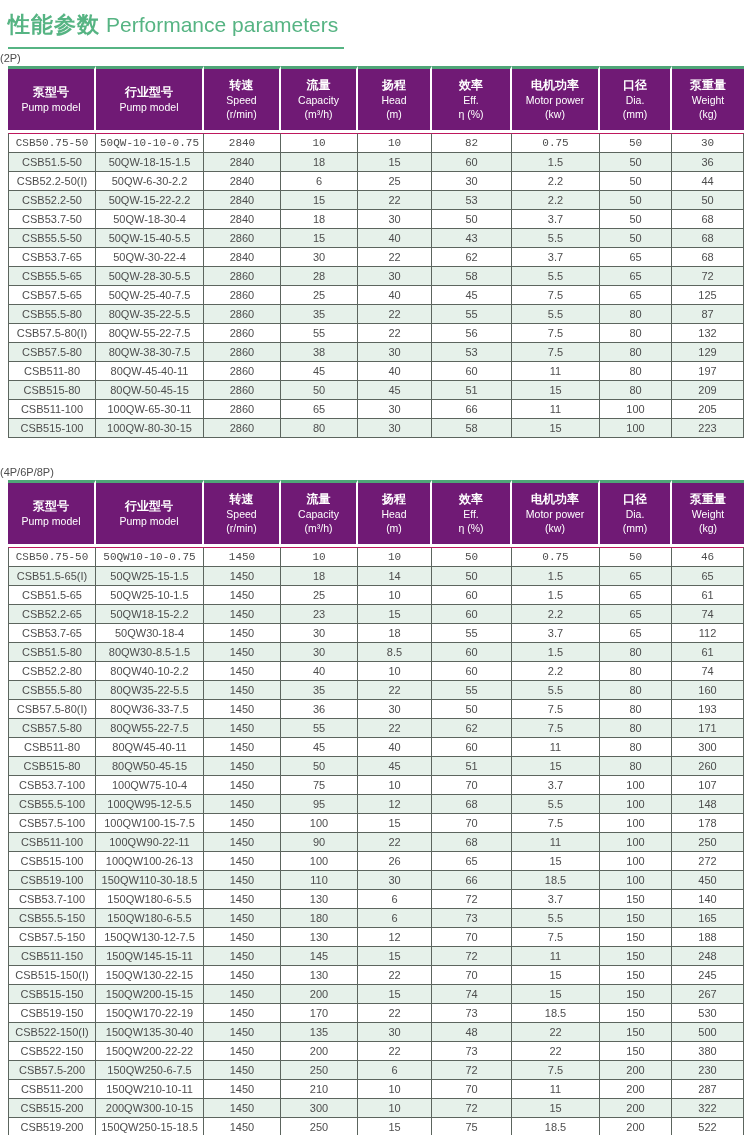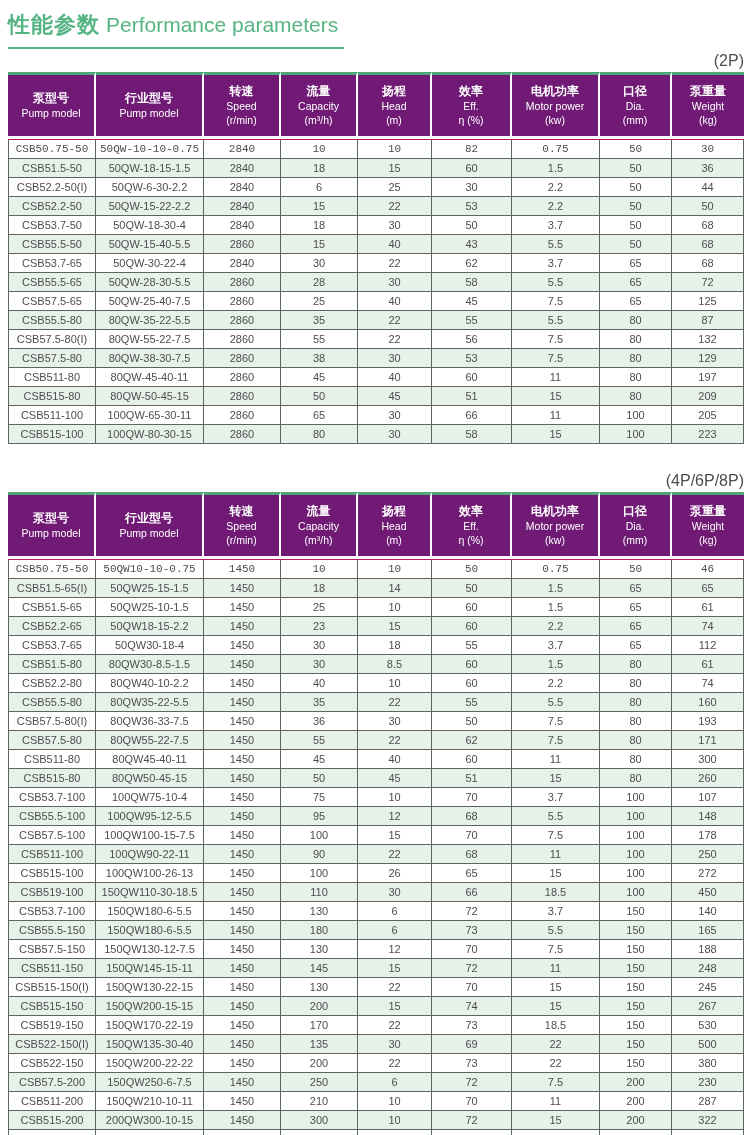--- a/index.html
+++ b/index.html
@@ -3,21 +3,21 @@
 <meta charset="utf-8">
 <style>
   html,body{margin:0;padding:0;background:#ffffff;}
   body{width:752px;font-family:"Liberation Sans","DejaVu Sans",sans-serif;color:#4d4d4d;}
   .page{width:752px;padding:0;}
   .title-wrap{padding:10px 8px 0 8px;}
   .page-title{display:inline-block;color:#56b483;border-bottom:2px solid #56b483;
     padding:0 6px 7px 0;white-space:nowrap;}
   .title-zh{font-size:22px;font-weight:bold;letter-spacing:1px;}
   .title-en{font-size:21px;font-weight:normal;margin-left:6px;}
-  .table-tag{text-align:right;font-size:16px;color:#4d4d4d;padding:3px 8px 2px 0;}
+  .table-tag{font-size:11px;color:#4d4d4d;padding:3px 8px 2px 0;}
   .tag-2{margin-top:25px;}
   table.perf{border-collapse:separate;border-spacing:0;margin:0 8px;width:736px;table-layout:fixed;}
   th{background:#701a75;color:#ffffff;text-align:center;vertical-align:middle;
      padding:6px 1px 7px 1px;border-top:3px solid #4fa678;border-bottom:3px solid #ffffff;
      border-right:2px solid #ffffff;font-weight:normal;height:48px;}
   th:last-child{border-right:none;}
   .h-zh{font-size:12px;font-weight:bold;line-height:15px;}
   .h-en{font-size:10.5px;line-height:14px;}
   .h-unit{font-size:10.5px;line-height:14px;}
   td{font-size:11px;text-align:center;height:15px;padding:1.5px 2px;
@@ -618,21 +618,21 @@
           <td>18.5</td>
           <td>150</td>
           <td>530</td>
         </tr>
         <tr>
           <td>CSB522-150(I)</td>
           <td>150QW135-30-40</td>
           <td>1450</td>
           <td>135</td>
           <td>30</td>
-          <td>69</td>
+          <td>48</td>
           <td>22</td>
           <td>150</td>
           <td>500</td>
         </tr>
         <tr>
           <td>CSB522-150</td>
           <td>150QW200-22-22</td>
           <td>1450</td>
           <td>200</td>
           <td>22</td>

